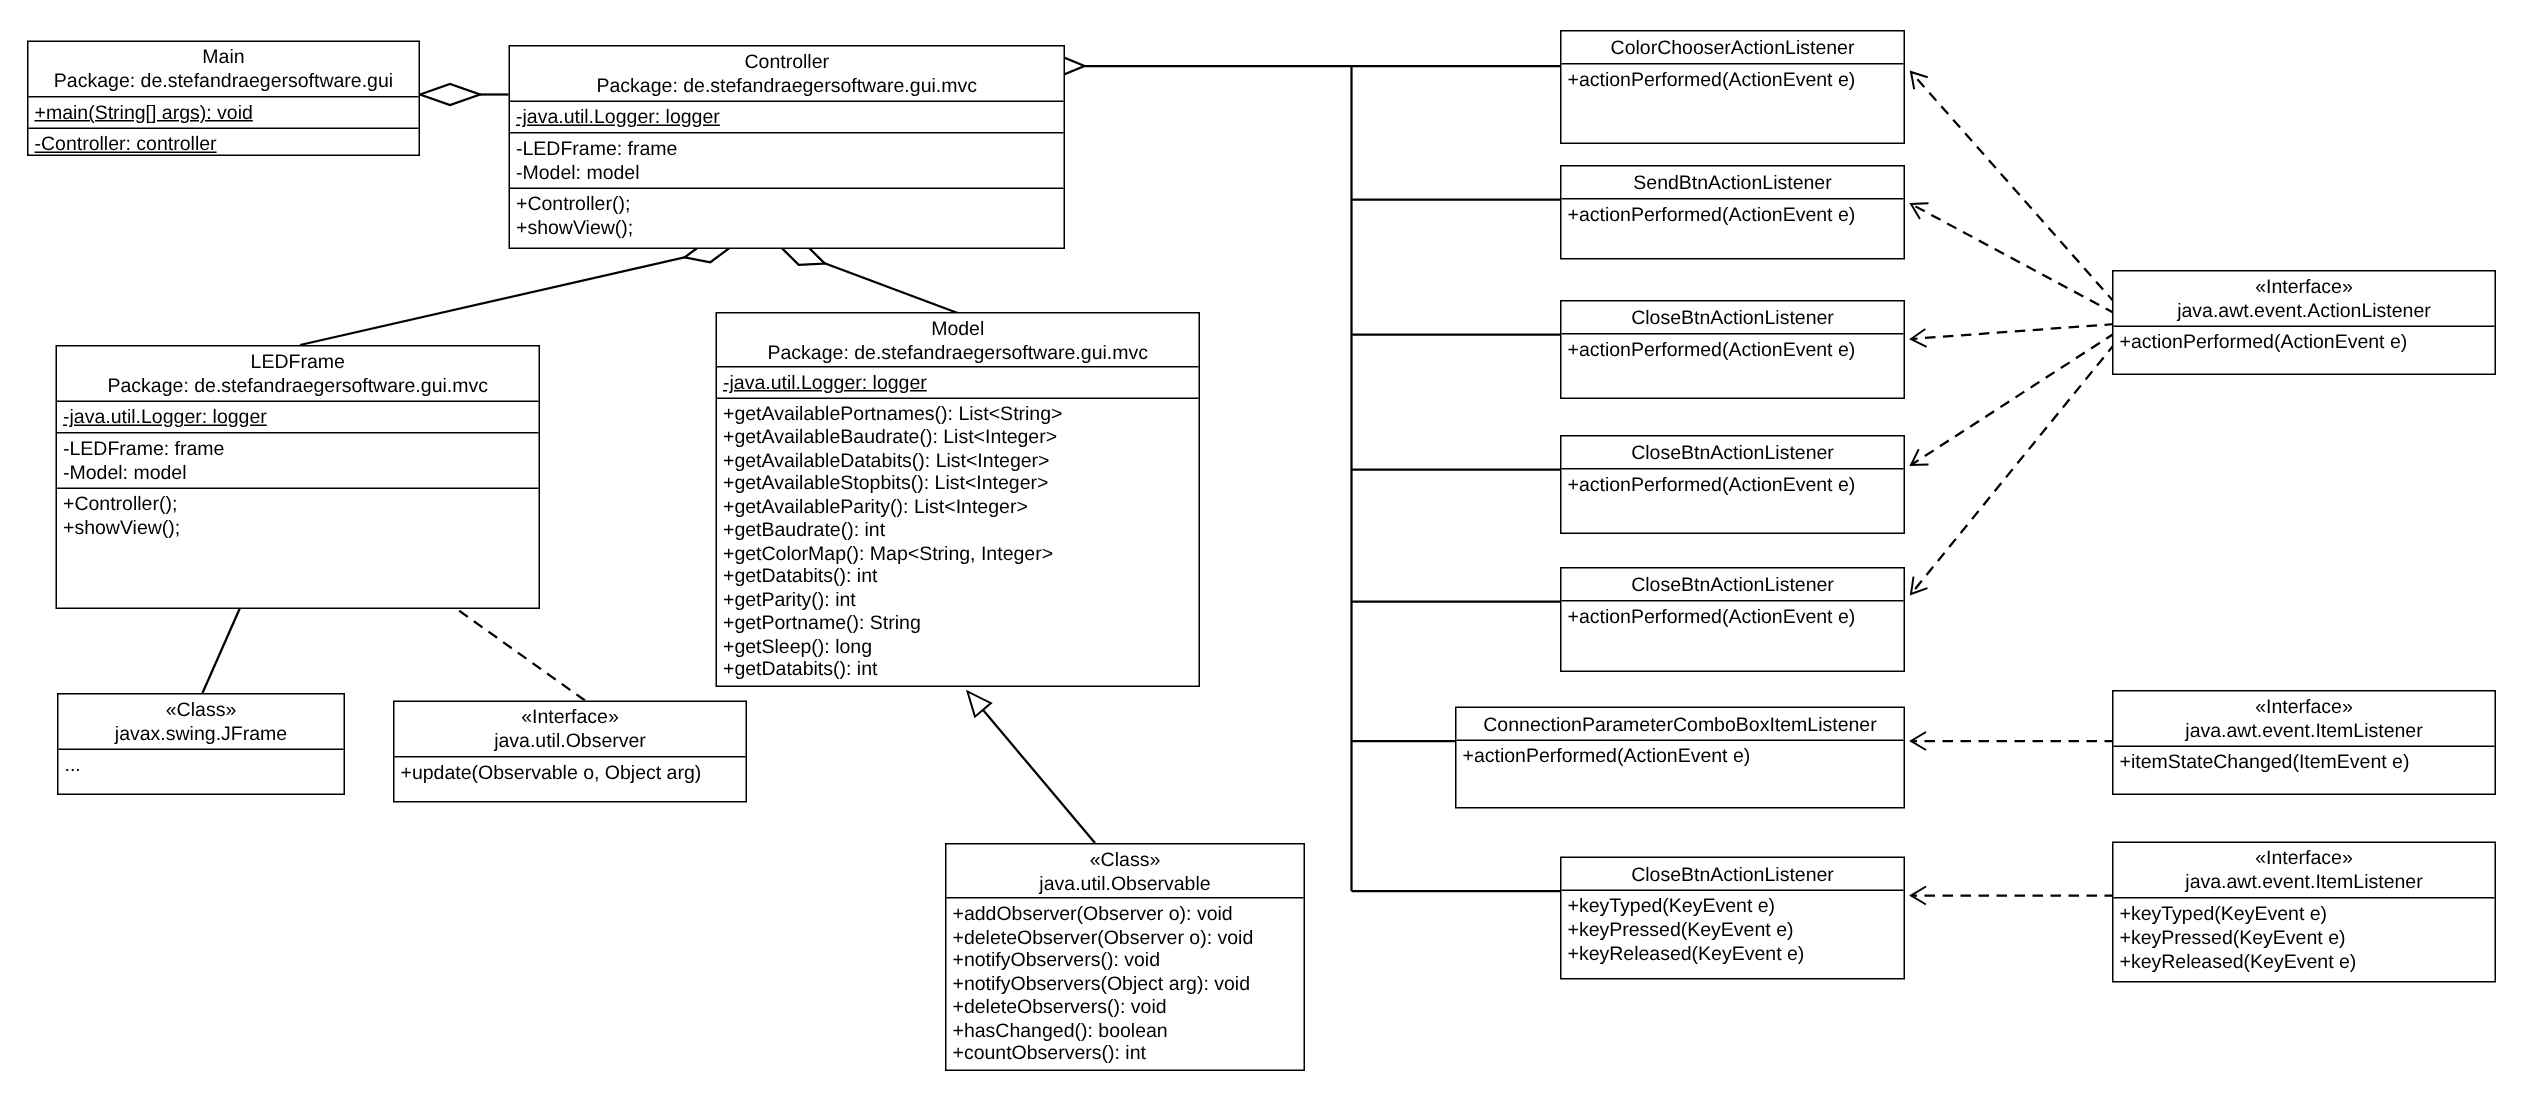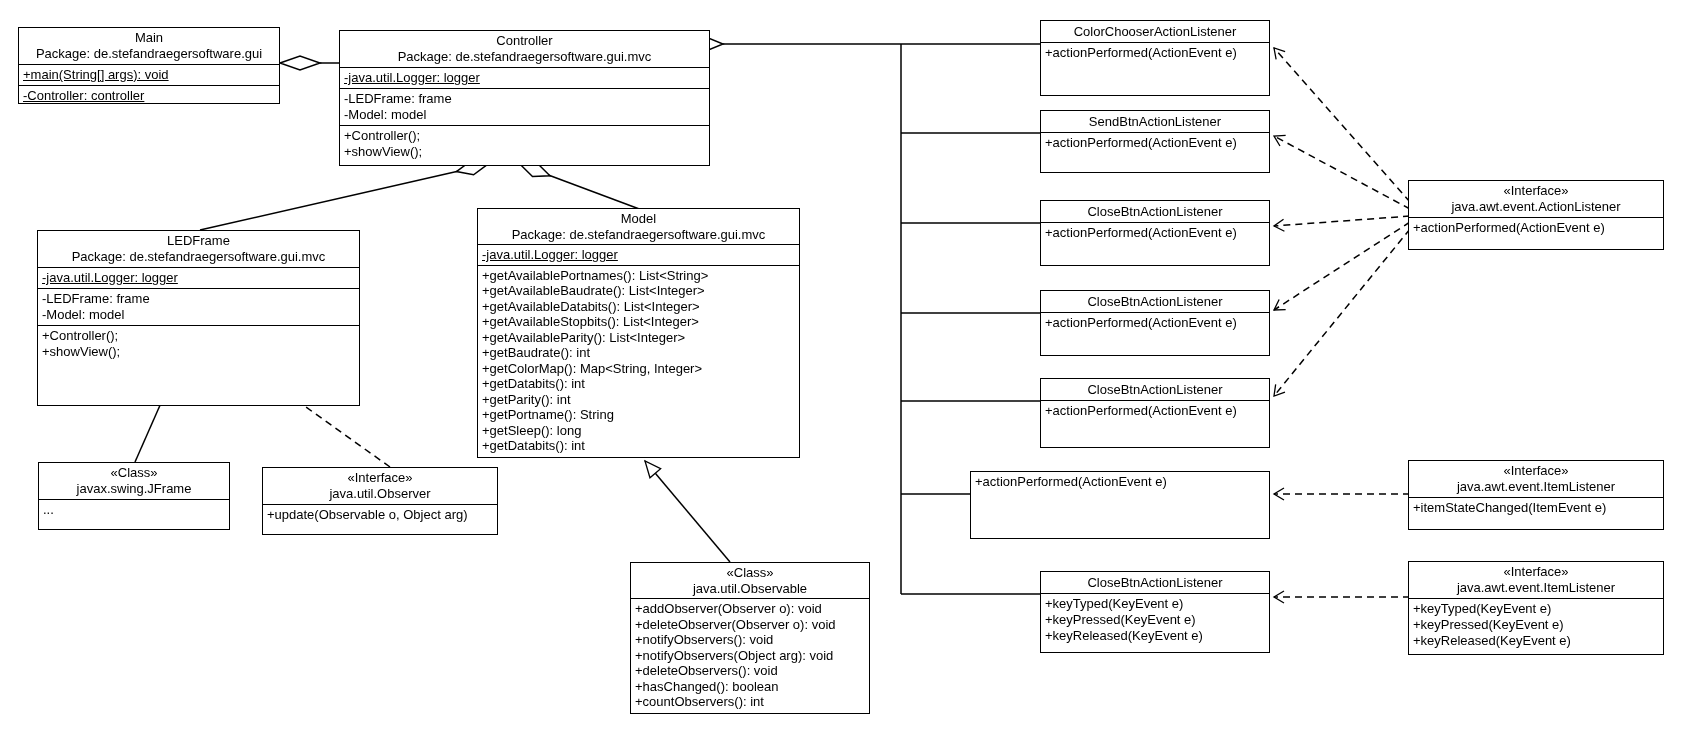--- a/index.html
+++ b/index.html
@@ -224,20 +224,21 @@
   </div>
 
   <div class="box" style="left:1040px;top:378px;width:230px;height:70px">
     <div class="hd one member">CloseBtnActionListener</div>
     <div class="cp">
         <div class="member">+actionPerformed(ActionEvent e)</div>
       </div>
   </div>
 
   <div class="box" style="left:970px;top:471px;width:300px;height:68px">
+    <div class="hd one member">ConnectionParameterComboBoxItemListener</div>
     <div class="cp">
         <div class="member">+actionPerformed(ActionEvent e)</div>
       </div>
   </div>
 
   <div class="box" style="left:1040px;top:571px;width:230px;height:82px">
     <div class="hd one member">CloseBtnActionListener</div>
     <div class="cp">
         <div class="member">+keyTyped(KeyEvent e)</div>
         <div class="member">+keyPressed(KeyEvent e)</div>

